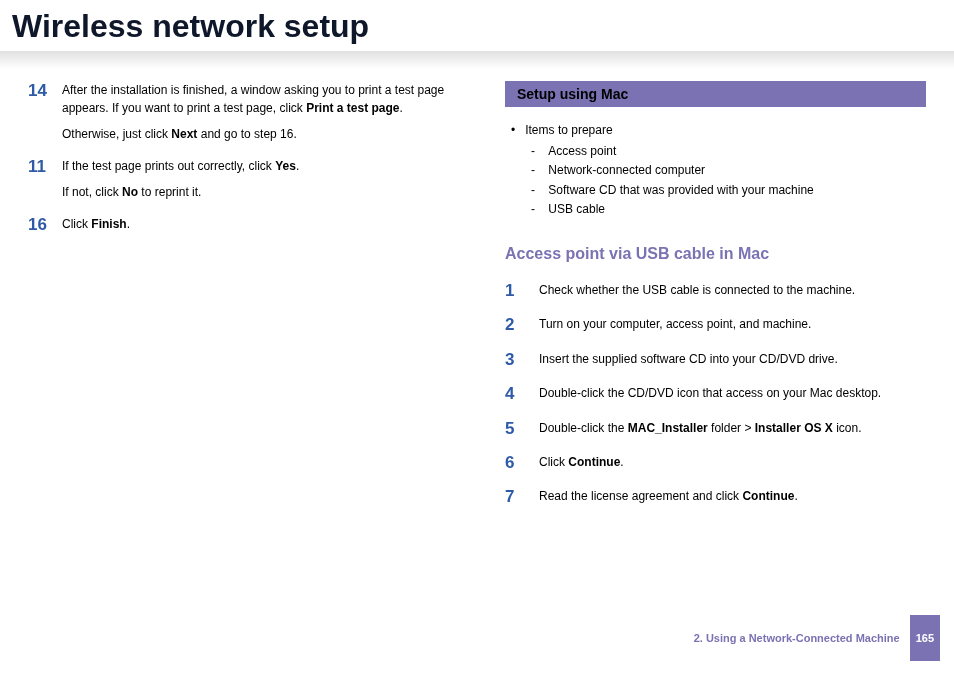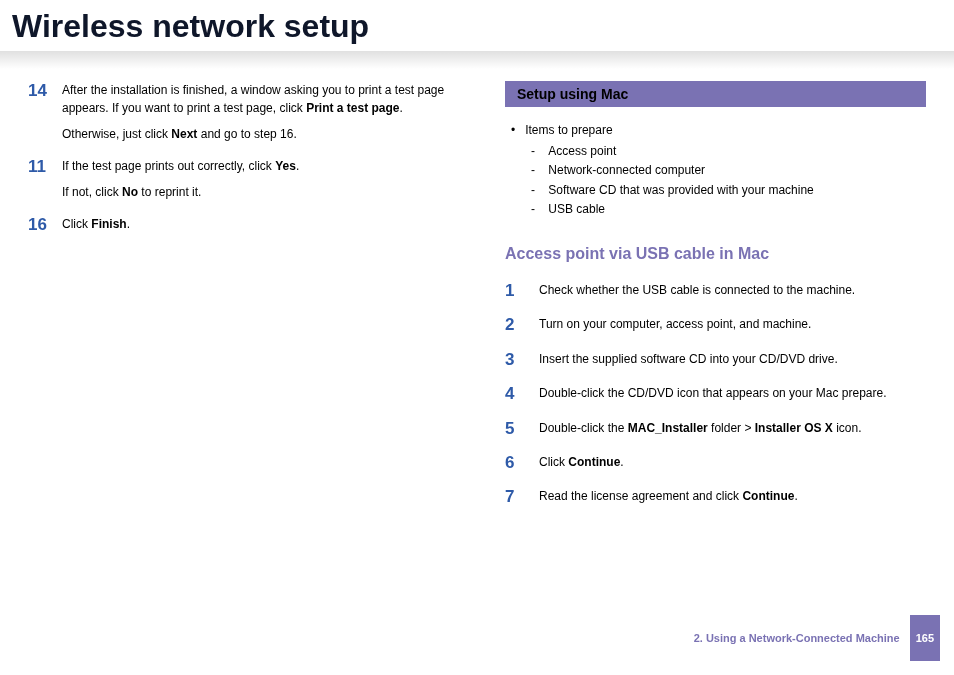--- a/index.html
+++ b/index.html
@@ -149,21 +149,21 @@
       </div>
       <div class="step">
         <div class="step-num">3</div>
         <div class="step-body">
           <p>Insert the supplied software CD into your CD/DVD drive.</p>
         </div>
       </div>
       <div class="step">
         <div class="step-num">4</div>
         <div class="step-body">
-          <p>Double-click the CD/DVD icon that appears on your Mac prepare.</p>
+          <p>Double-click the CD/DVD icon that access on your Mac desktop.</p>
         </div>
       </div>
       <div class="step">
         <div class="step-num">5</div>
         <div class="step-body">
           <p>Double-click the <b>MAC_Installer</b> folder &gt; <b>Installer OS X</b> icon.</p>
         </div>
       </div>
       <div class="step">
         <div class="step-num">6</div>

